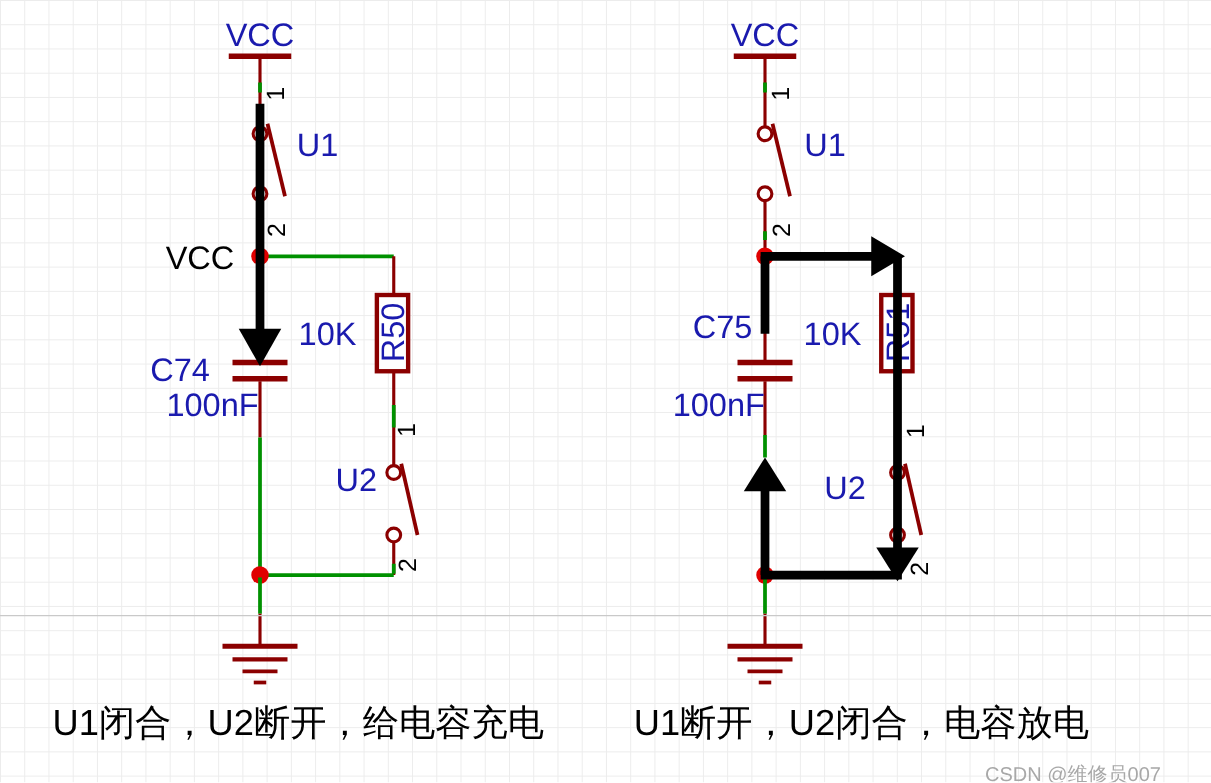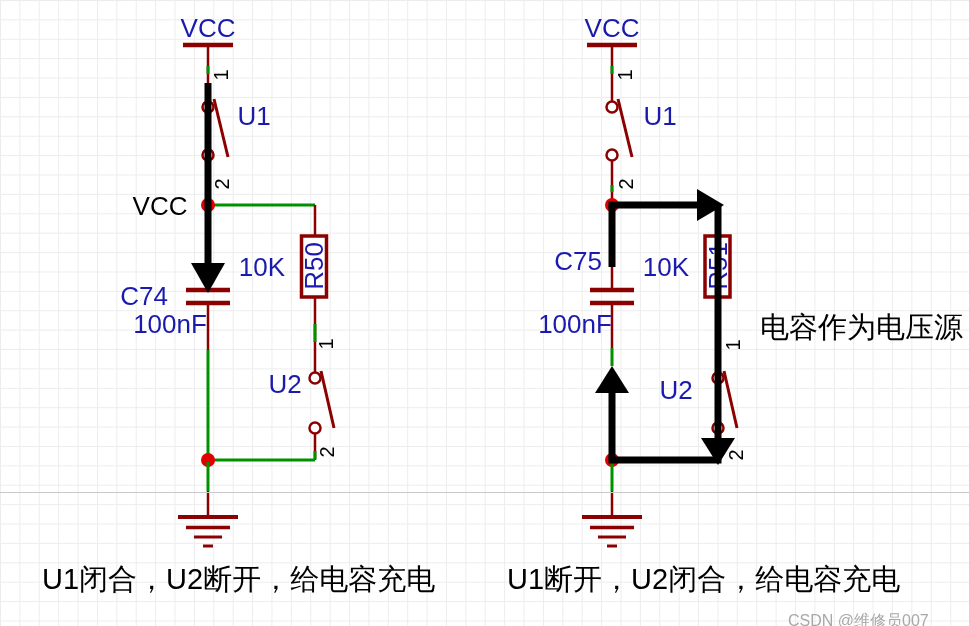--- a/index.html
+++ b/index.html
@@ -139,21 +139,20 @@
   <span class="abs rot pin z2" style="left:625px;top:75px">1</span>
   <span class="abs ctr lbl-blue z2" style="left:660px;top:116px">U1</span>
   <span class="abs rot pin z2" style="left:626px;top:184px">2</span>
   <span class="abs ctr lbl-blue z2" style="left:578px;top:261px">C75</span>
   <span class="abs ctr lbl-blue z2" style="left:666px;top:267px">10K</span>
   <span class="abs rot lbl-blue z2" style="left:718px;top:266px">R51</span>
   <span class="abs ctr lbl-blue z2" style="left:575px;top:324px">100nF</span>
   <span class="abs rot pin z2" style="left:733px;top:345px">1</span>
   <span class="abs ctr lbl-blue z2" style="left:676px;top:390px">U2</span>
   <span class="abs rot pin z2" style="left:736px;top:455px">2</span>
-  <span class="abs annotation z2" style="left:760px;top:313px">电容作为电压源</span>
 
   <svg class="z3" width="969" height="626" viewBox="0 0 969 626">
     <g>
       <line x1="208" y1="83" x2="208" y2="266" stroke="#000000" stroke-width="7"></line>
       <polygon points="208,293 191,263 225,263" fill="#000000"></polygon>
     </g>
     <g>
       <line x1="612" y1="205" x2="612" y2="267" stroke="#000000" stroke-width="7"></line>
       <line x1="608.5" y1="205" x2="698" y2="205" stroke="#000000" stroke-width="7"></line>
       <polygon points="724,205 697,189 697,221" fill="#000000"></polygon>
@@ -161,18 +160,18 @@
       <polygon points="718,465 701,438 735,438" fill="#000000"></polygon>
       <line x1="608.5" y1="460" x2="721.5" y2="460" stroke="#000000" stroke-width="7"></line>
       <line x1="612" y1="460" x2="612" y2="392" stroke="#000000" stroke-width="7"></line>
       <polygon points="612,366 595,393 629,393" fill="#000000"></polygon>
     </g>
   </svg>
 
   <div class="divider z1"></div>
 
   <span class="abs caption z2" style="left:42px;top:565px">U1闭合，U2断开，给电容充电</span>
-  <span class="abs caption z2" style="left:507px;top:565px">U1断开，U2闭合，给电容充电</span>
+  <span class="abs caption z2" style="left:507px;top:565px">U1断开，U2闭合，电容放电</span>
 
   <span class="abs wm-gray z3" style="left:788px;top:598px">CSDN @维修员007</span>
   <span class="abs wm-green z4" style="left:768px;top:597px">www.bjjdwx.com</span>
 
 </div>
 
 </body></html>

